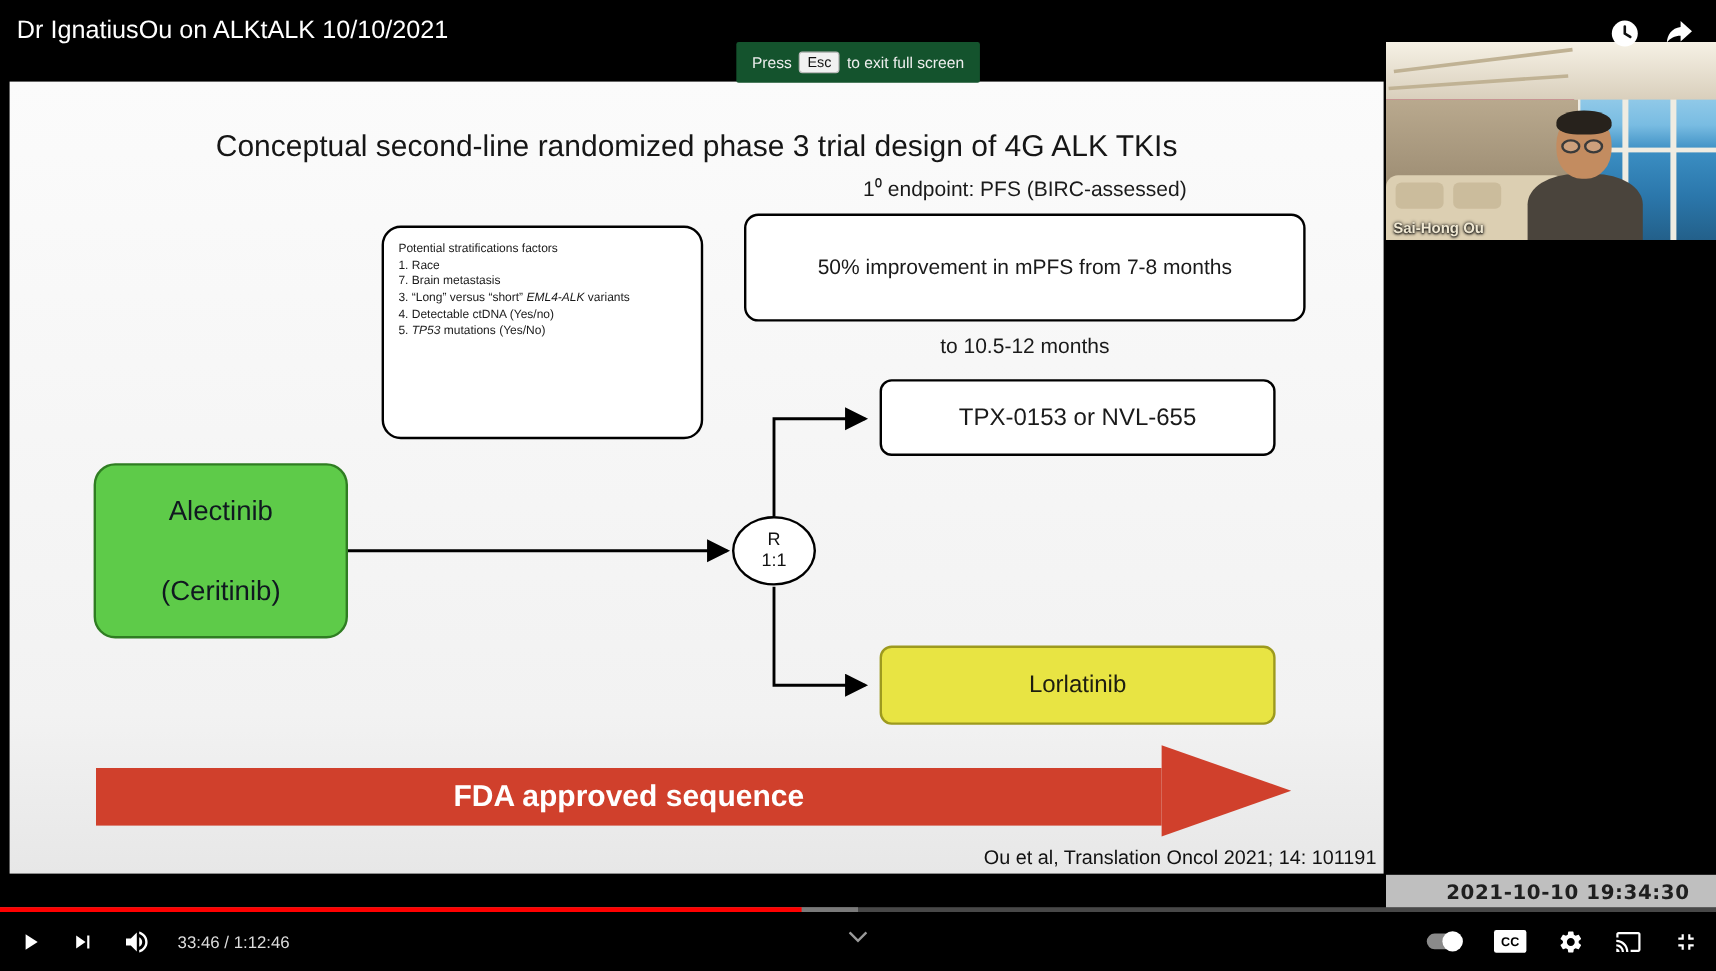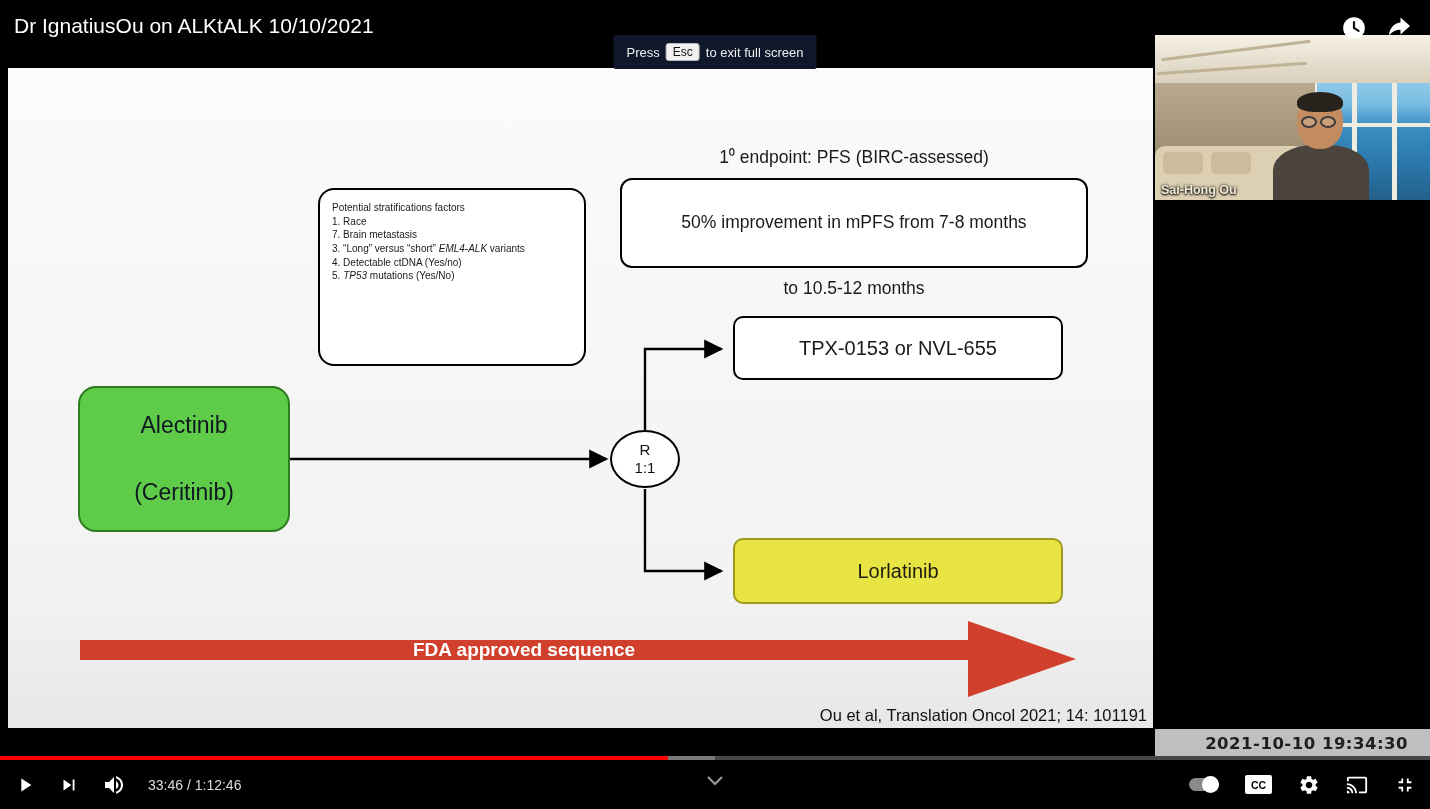--- a/index.html
+++ b/index.html
@@ -6,21 +6,21 @@
   html,body { width:1430px; height:809px; overflow:hidden; background:#000; font-family:"Liberation Sans", sans-serif; }
   #player { position:relative; width:1430px; height:809px; background:#000; }
 
   
   .video-title { position:absolute; left:14px; top:14px; color:#fff; font-size:21px; z-index:30; }
   .top-icon-btn { position:absolute; top:14px; width:30px; height:30px; background:none; border:none; cursor:pointer; z-index:40; }
   .top-icon-btn.watch { left:1339px; }
   .top-icon-btn.share { left:1384px; }
 
   .toast { position:absolute; top:35px; left:715px; transform:translateX(-50%);
-    background:#0f172a; color:#eee; font-size:13px; padding:8px 13px; border-radius:2px;
+    background:#14532d; color:#eee; font-size:13px; padding:8px 13px; border-radius:2px;
     display:flex; align-items:center; gap:6px; z-index:50; white-space:nowrap; }
   .toast kbd { background:#f1f1f1; color:#111; border:1px solid #bbb; border-radius:3px;
     padding:1px 6px; font-size:12px; font-family:"Liberation Sans",sans-serif; }
 
   
   #slide { position:absolute; left:8px; top:68px; width:1145px; height:660px;
     background:linear-gradient(180deg,#fbfbfb 0%,#f2f2f2 80%,#e7e7e7 100%); color:#1a1a1a; }
   .slide-title { position:absolute; top:40px; left:0; width:100%; text-align:center; font-size:25px; color:#161616; }
   .flow-arrows { position:absolute; left:0; top:0; }
 
@@ -44,22 +44,22 @@
 
   .r-circle { position:absolute; left:602px; top:362px; width:70px; height:58px;
     background:#fff; border:2.5px solid #000; border-radius:50%;
     display:flex; flex-direction:column; justify-content:center; align-items:center;
     font-size:15px; line-height:1.2; color:#111; }
 
   .arm-bottom-box { position:absolute; left:725px; top:470px; width:330px; height:66px;
     background:#e8e443; border:2px solid #9d9a1e; border-radius:10px;
     display:flex; align-items:center; justify-content:center; font-size:20px; color:#1d1d10; }
 
-  .fda-body { position:absolute; left:72px; top:572px; width:888px; height:20px; background:#d0402c;
-    display:flex; align-items:center; justify-content:center; color:#fff; font-size:19px; font-weight:600; }
+  .fda-body { position:absolute; left:72px; top:572px; width:888px; height:48px; background:#d0402c;
+    display:flex; align-items:center; justify-content:center; color:#fff; font-size:25px; font-weight:600; }
   .fda-head { position:absolute; left:960px; top:553px; width:0; height:0;
     border-left:108px solid #d0402c; border-top:38px solid transparent; border-bottom:38px solid transparent; }
 
   .citation { position:absolute; right:6px; top:638px; font-size:16.5px; color:#111; }
 
   
   #webcam { position:absolute; left:1155px; top:35px; width:275px; height:165px; overflow:hidden; background:#be185d; z-index:20; }
   .cam-ceiling { position:absolute; left:0; top:0; width:100%; height:48px; background:linear-gradient(180deg,#f6f1e5,#d9cfbc); }
   .cam-beam { position:absolute; height:3px; width:150px; background:#c0b294; }
   .cam-window { position:absolute; right:0; top:0; width:118px; height:100%;
@@ -129,20 +129,21 @@
       <defs>
         <marker id="ah" markerWidth="9" markerHeight="9" refX="7" refY="4" orient="auto">
           <path d="M0,0 L8,4 L0,8 z" fill="#000"></path>
         </marker>
       </defs>
       <path d="M282 391 H598" stroke="#000" stroke-width="2.4" fill="none" marker-end="url(#ah)"></path>
       <path d="M637 362 V281 H713" stroke="#000" stroke-width="2.4" fill="none" marker-end="url(#ah)"></path>
       <path d="M637 421 V503 H713" stroke="#000" stroke-width="2.4" fill="none" marker-end="url(#ah)"></path>
     </svg>
 
+    <div class="slide-title">Conceptual second-line randomized phase 3 trial design of 4G ALK TKIs</div>
 
     <div class="outline-box strat-box">
       <div>Potential stratifications factors</div>
       <div class="strat-item"><span>1. Race</span><span class="em"></span><span></span></div>
       <div class="strat-item"><span>7. Brain metastasis</span><span class="em"></span><span></span></div>
       <div class="strat-item"><span>3. “Long” versus “short” </span><span class="em">EML4-ALK</span><span> variants</span></div>
       <div class="strat-item"><span>4. Detectable ctDNA (Yes/no)</span><span class="em"></span><span></span></div>
       <div class="strat-item"><span>5. </span><span class="em">TP53</span><span> mutations (Yes/No)</span></div>
     </div>
 

